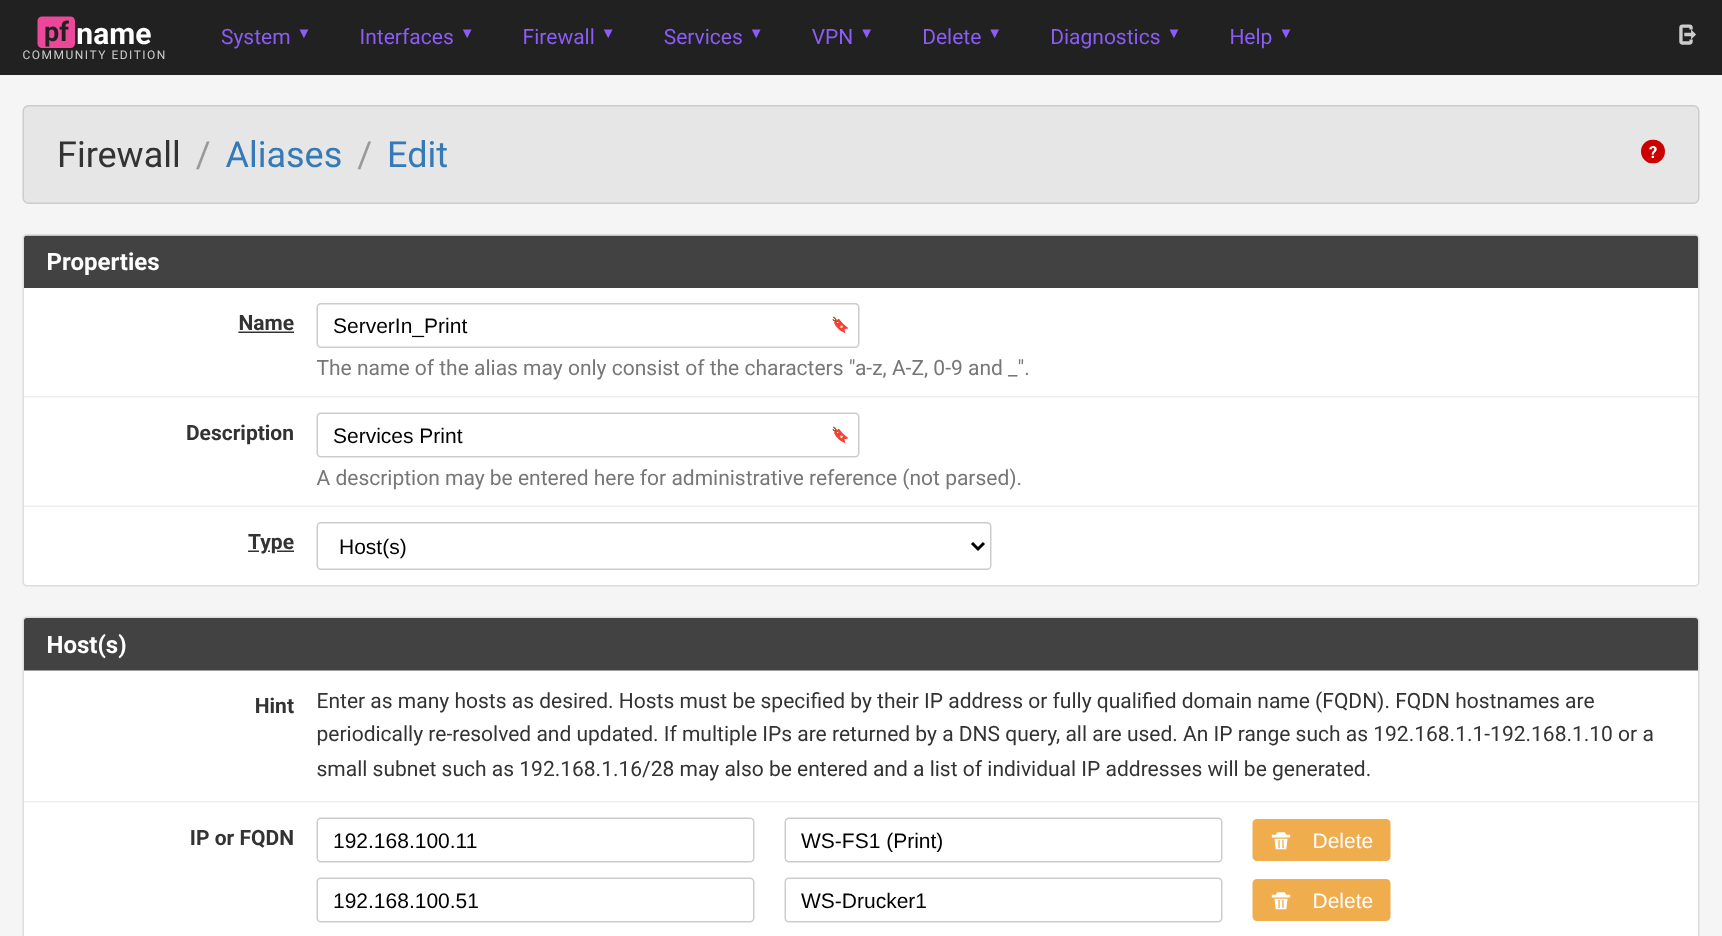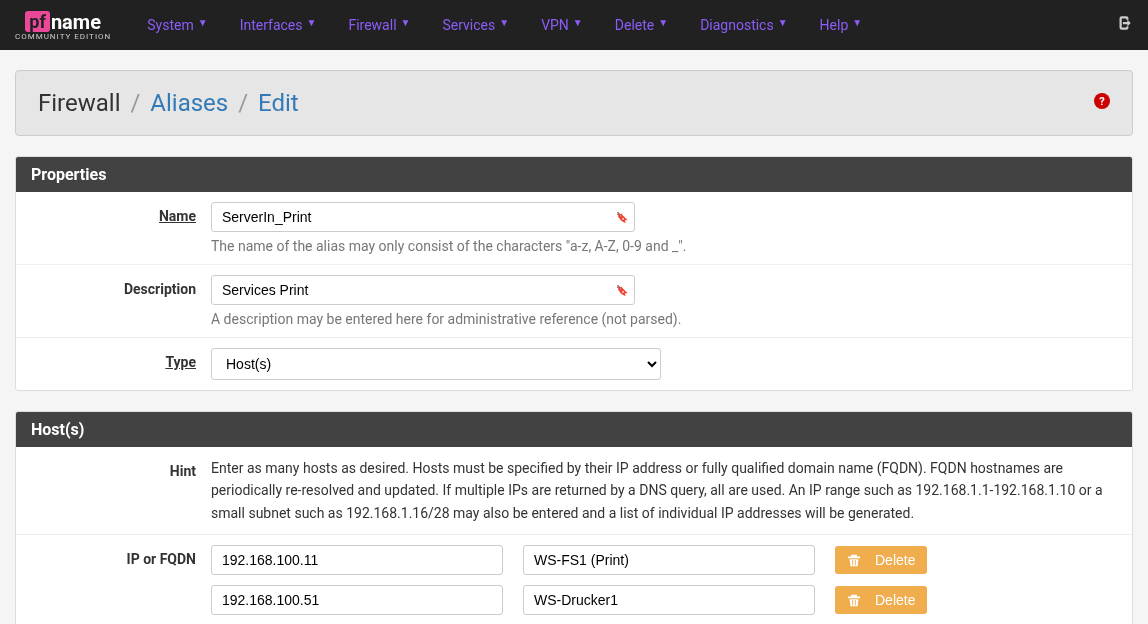--- a/index.html
+++ b/index.html
@@ -20,21 +20,21 @@
 .breadcrumb .sep { color: #999; margin: 0 4px; }
 .help-icon { color: #c00; font-size: 16px; font-weight: bold; cursor: pointer; }
 .panel { margin-top: 20px; border: 1px solid #ddd; border-radius: 3px; background: #fff; overflow: hidden; }
 .panel-heading { background: #424242; color: #fff; padding: 8px 15px; font-size: 16px; font-weight: bold; }
 .panel-body { padding: 0; }
 .form-group { display: flex; padding: 10px 15px; border-bottom: 1px solid #eee; }
 .form-group:last-child { border-bottom: none; }
 .form-label { width: 180px; text-align: right; padding-right: 15px; padding-top: 6px; font-weight: bold; }
 .form-label .underline { text-decoration: underline; }
 .form-content { flex: 1; }
-.form-control { width: 424px; padding: 6px 10px; border: 1px solid #ccc; border-radius: 3px; font-size: 14px; background: #fff; }
+.form-control { width: 362px; padding: 6px 10px; border: 1px solid #ccc; border-radius: 3px; font-size: 14px; background: #fff; }
 .form-control-sm { width: 292px; }
 select.form-control { width: 450px; height: 32px; }
 .help-text { color: #777; font-size: 14px; margin-top: 6px; }
 .hint-text { color: #333; font-size: 14px; line-height: 1.6; }
 .host-row { display: flex; gap: 20px; align-items: center; margin-bottom: 10px; }
 .btn { display: inline-flex; align-items: center; gap: 14px; padding: 6px 12px; border: none; border-radius: 3px; font-size: 14px; cursor: pointer; color: #fff; }
 .btn-delete { background: #f0ad4e; }
 .input-wrap { position: relative; display: inline-block; }
 .input-badge { position: absolute; right: 6px; top: 50%; transform: translateY(-50%); font-size: 10px; }
 svg.icon { width: 14px; height: 14px; fill: currentColor; }

